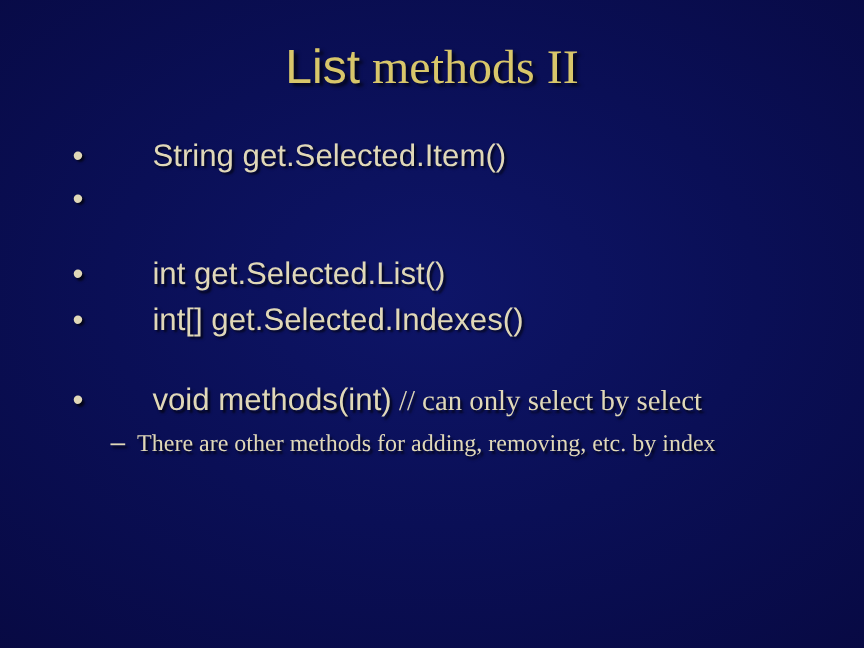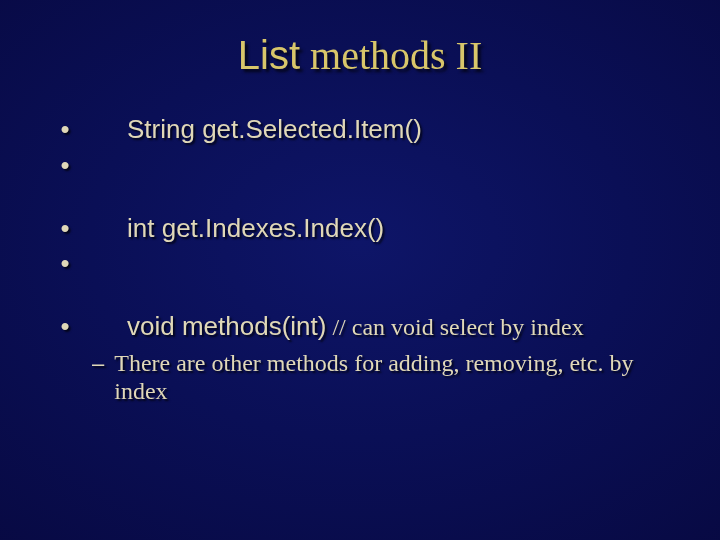--- a/index.html
+++ b/index.html
@@ -77,21 +77,21 @@
     margin-top: 4px;
   }
   .dash {
     color: #e0d8b8;
     font-size: 22px;
     flex: none;
     text-shadow: 2px 2px 2px rgba(0,0,0,0.7);
   }
   .sub-text {
     font-family: "Times New Roman", "Georgia", serif;
-    font-size: 24px;
+    font-size: 20px;
     color: #e0d8b8;
     text-shadow: 2px 2px 2px rgba(0,0,0,0.7);
     line-height: 1.2;
     max-width: 560px;
   }
 </style>
 </head>
 <body>
 
 <div class="slide">
@@ -108,32 +108,33 @@
         <span class="item-text">String get.Selected.Item()</span>
       </div>
       <div class="bullet-line">
         <span class="dot">•</span>
       </div>
     </div>
 
     <div class="group">
       <div class="bullet-line">
         <span class="dot">•</span>
-        <span class="item-text">int get.Indexes.Index()</span>
+        <span class="item-text">int get.Selected.List()</span>
       </div>
       <div class="bullet-line">
         <span class="dot">•</span>
+        <span class="item-text">int[] get.Selected.Indexes()</span>
       </div>
     </div>
 
     <div class="group">
       <div class="bullet-line">
         <span class="dot">•</span>
         <span class="item-text">
-          <span>void methods(int)</span><span class="comment">  // can void select by index</span>
+          <span>void methods(int)</span><span class="comment">  // can only select by select</span>
         </span>
       </div>
       <div class="sub-line">
         <span class="dash">–</span>
         <span class="sub-text">There are other methods for adding, removing, etc. by index</span>
       </div>
     </div>
 
   </div>
 

